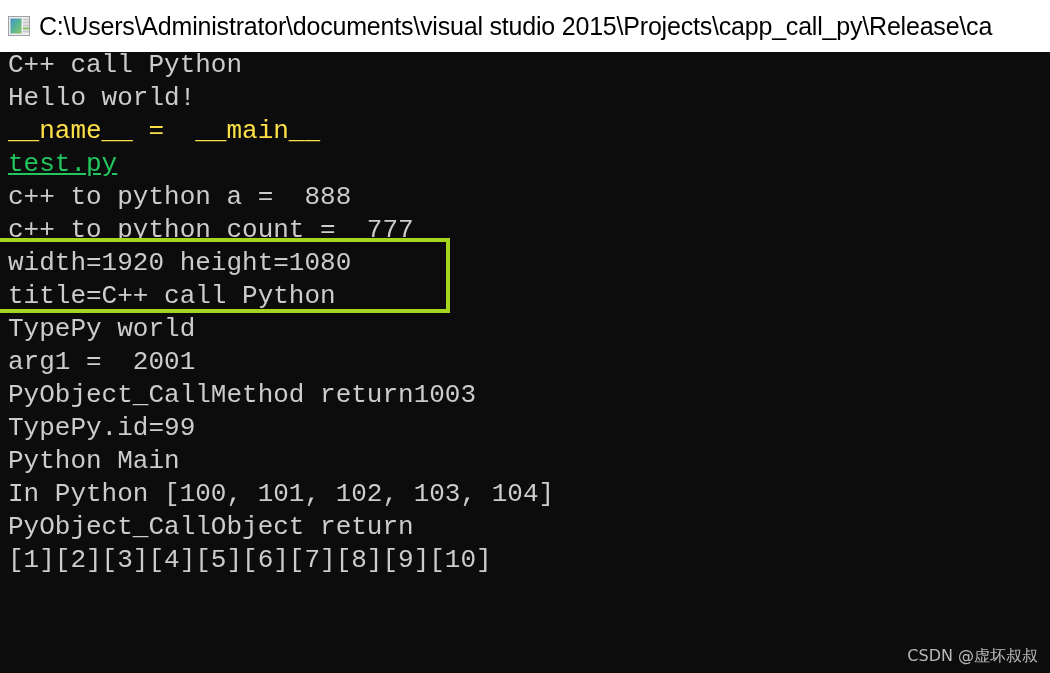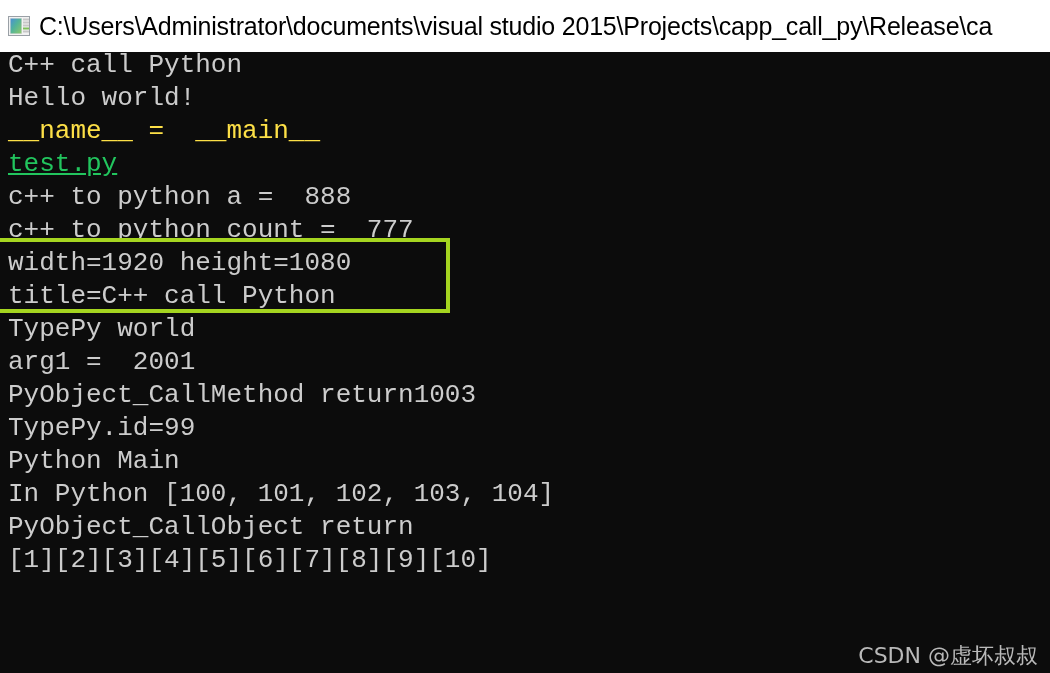--- a/index.html
+++ b/index.html
@@ -85,21 +85,21 @@
     pointer-events: none;
     background: transparent;
   }
 
   
   #watermark {
     position: absolute;
     right: 12px;
     bottom: 6px;
     font-family: "DejaVu Sans", "Liberation Sans", sans-serif;
-    font-size: 22px;
+    font-size: 16px;
     line-height: 22px;
     color: #b9b9b9;
     white-space: nowrap;
     text-align: center;
   }
 </style>
 </head>
 <body>
 
 <div id="screen">

